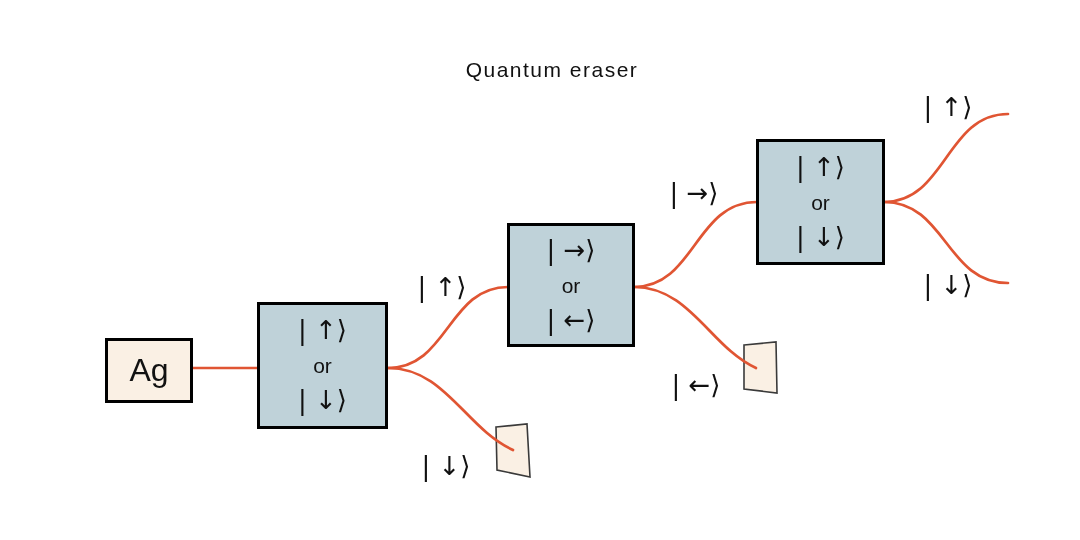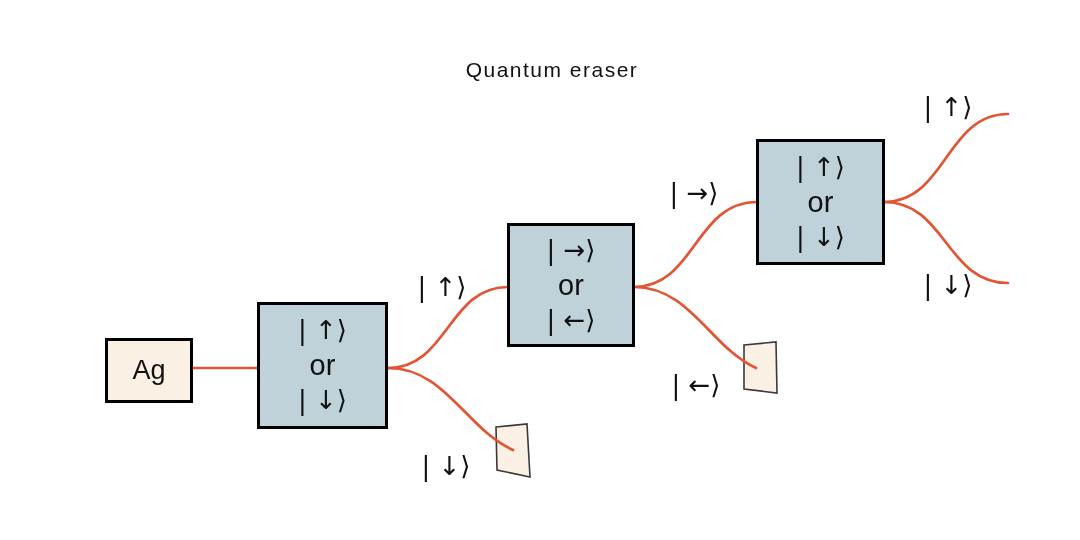--- a/index.html
+++ b/index.html
@@ -35,36 +35,36 @@
     display: flex;
     flex-direction: column;
     align-items: center;
     justify-content: center;
     z-index: 1;
   }
   .source-box {
     left: 105px; top: 338px;
     width: 88px; height: 65px;
     background: var(--source-fill, #faf0e4);
-    font-size: 27px;
+    font-size: 32px;
   }
   .analyzer {
     background: var(--analyzer-fill, #bfd2d9);
   }
   .analyzer-1 { left: 257px; top: 302px; width: 131px; height: 127px; }
   .analyzer-2 { left: 507px; top: 223px; width: 128px; height: 124px; }
   .analyzer-3 { left: 756px; top: 139px; width: 129px; height: 126px; }
   .ket {
     font-family: "DejaVu Sans", sans-serif;
     font-size: 26px;
     line-height: 37px;
     white-space: nowrap;
   }
   .or-text {
-    font-size: 29px;
+    font-size: 21px;
     line-height: 33px;
   }
   .beam-label {
     position: absolute;
     transform: translate(-50%, -50%);
     font-family: "DejaVu Sans", sans-serif;
     font-size: 26px;
     white-space: nowrap;
     z-index: 2;
   }

